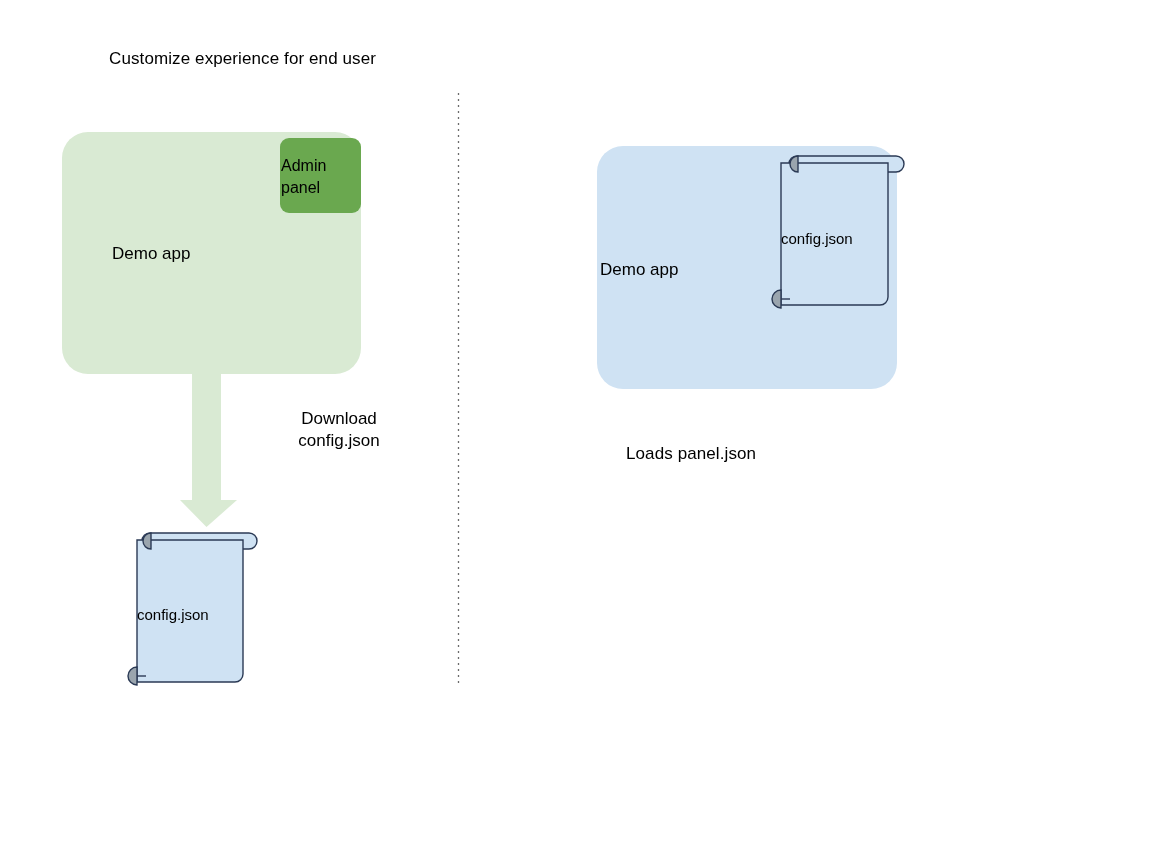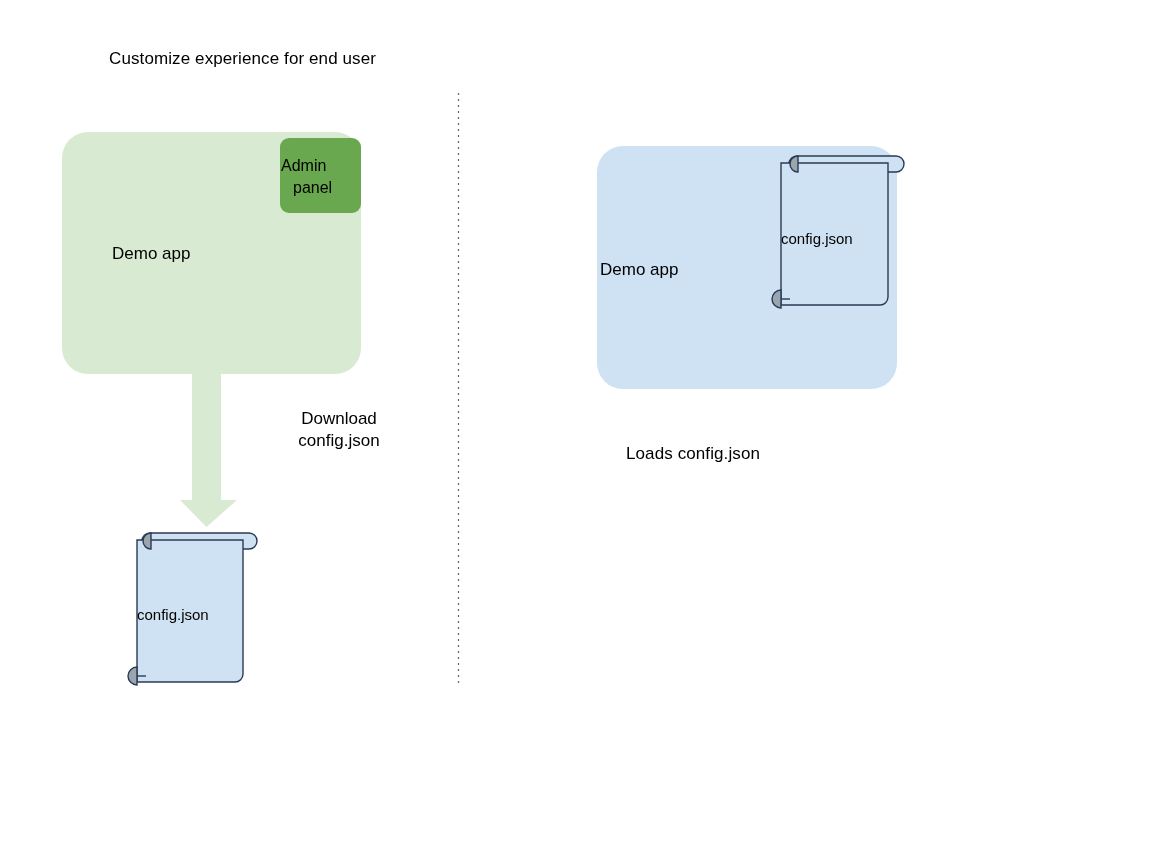--- a/index.html
+++ b/index.html
@@ -93,27 +93,27 @@
     </g>
   </svg>
 
   <div class="label col-title" style="left:76px; top:48px; width:300px; text-align:right;">Customize experience for end user</div>
 
 
   <div class="label shape-text" style="left:112px; top:243px; width:200px;">Demo app</div>
 
   <div class="label panel-text" style="left:281px; top:155px; width:80px;">Admin</div>
 
-  <div class="label panel-text" style="left:281px; top:177px; width:80px;padding-left:12px;">panel</div>
+  <div class="label panel-text" style="left:281px; top:177px; width:80px;">panel</div>
 
   <div class="label arrow-text" style="left:249px; top:408px; width:180px;">Download</div>
 
   <div class="label arrow-text" style="left:249px; top:430px; width:180px;">config.json</div>
 
   <div class="label doc-text" style="left:137px; top:604px; width:106px;">config.json</div>
 
   <div class="label shape-text" style="left:600px; top:259px; width:200px;">Demo app</div>
 
   <div class="label doc-text" style="left:781px; top:228px; width:107px;">config.json</div>
 
-  <div class="label col-title" style="left:626px; top:443px; width:300px; text-align:left;">Loads config.json</div>
+  <div class="label col-title" style="left:626px; top:443px; width:300px; text-align:left;">Loads panel.json</div>
 
 </div>
 
 </body></html>

